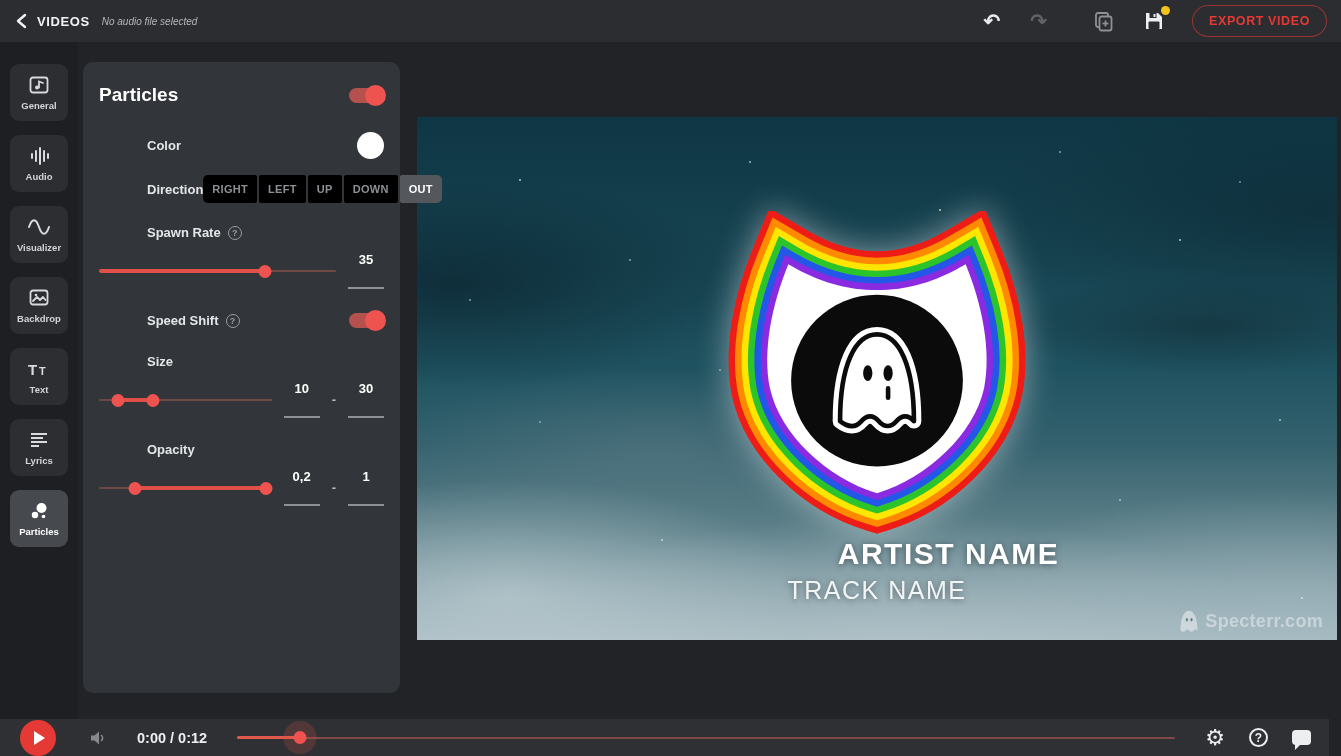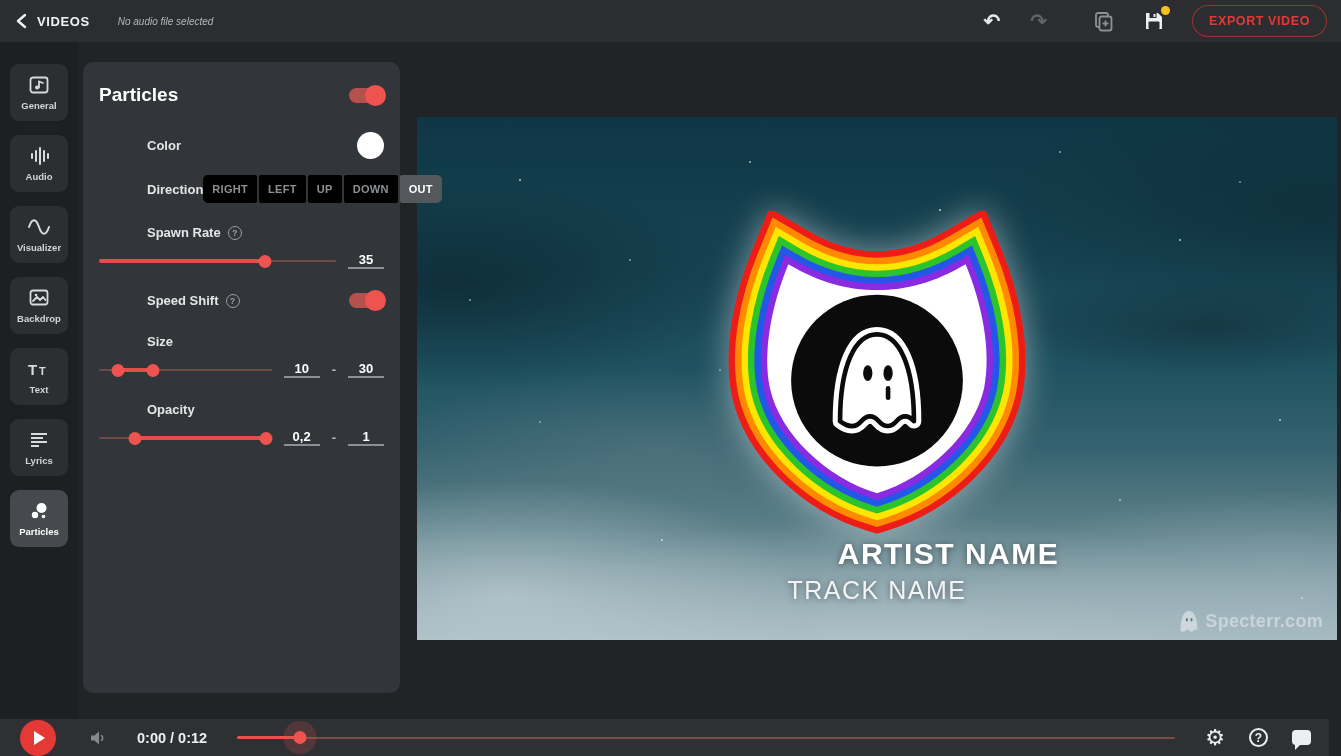--- a/index.html
+++ b/index.html
@@ -9,21 +9,21 @@
     background:#212326; font-family:"Liberation Sans", sans-serif;
     -webkit-font-smoothing:antialiased;
   }
 
   
   .topbar {
     position:absolute; top:0; left:0; right:0; height:42px;
     background:#2b2d30; display:flex; align-items:center;
     justify-content:space-between; padding:0 14px; z-index:20;
   }
-  .tb-left { display:flex; align-items:center; gap:26px; }
+  .tb-left { display:flex; align-items:center; gap:10px; }
   .back-btn { display:flex; align-items:center; gap:10px; background:none; border:none;
     color:#f1f2f3; font-weight:bold; font-size:13px; letter-spacing:.6px; cursor:pointer;
     font-family:inherit; padding:4px 2px; }
   .audio-status { color:#b4b7ba; font-style:italic; font-size:10px; }
   .tb-right { display:flex; align-items:center; gap:26px; }
   .tb-icon-btn { background:none; border:none; cursor:pointer; padding:2px;
     display:flex; align-items:center; justify-content:center; font-family:inherit; }
   .glyph { font-size:20px; line-height:1; color:#e8eaeb; font-weight:bold; }
   .glyph.dim { color:#606366; }
   .save-wrap { position:relative; }
@@ -80,21 +80,21 @@
 
   .slider-block { margin-bottom:24px; }
   .slider-block .lbl-row { margin-bottom:12px; }
   .slider-row { display:flex; align-items:center; gap:12px; }
   .track { flex:1; position:relative; height:14px; cursor:pointer; }
   .track .base { position:absolute; left:0; right:0; top:6px; height:2.5px; background:#6e4a47; border-radius:2px; }
   .track .fill { position:absolute; top:5.5px; height:3.5px; background:#e05048; border-radius:2px; }
   .track .handle { position:absolute; top:1px; width:13px; height:13px; border-radius:50%;
     background:#ef5350; transform:translateX(-50%); cursor:grab; }
   .valbox { min-width:36px; text-align:center; color:#ffffff; font-size:13px; font-weight:bold;
-    padding-bottom:0; border-bottom:2px solid #8e9194; cursor:text; }
+    padding-bottom:20px; border-bottom:2px solid #8e9194; cursor:text; }
   .dash { color:#b9bcbe; font-size:13px; font-weight:bold; }
   .speed-row { margin-bottom:26px; margin-top:2px; }
 
   
   .main { position:absolute; left:78px; top:42px; right:0; bottom:37px; background:#212326; }
   .preview {
     position:absolute; left:339px; top:75px; width:920px; height:523px;
     background:
       radial-gradient(circle 170px at 50% 48%, rgba(255,255,255,.32), rgba(255,255,255,0) 72%),
       radial-gradient(ellipse 300px 70px at 86% 40%, rgba(16,42,52,.55), rgba(16,42,52,0) 70%),

